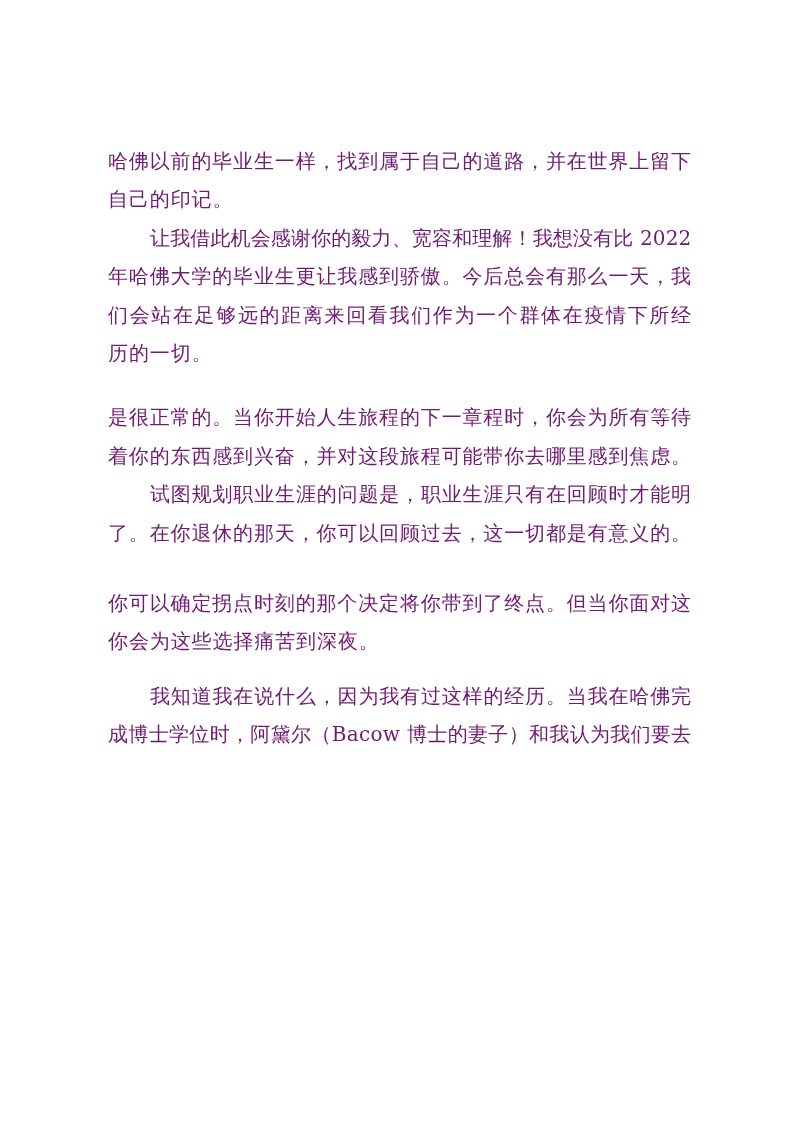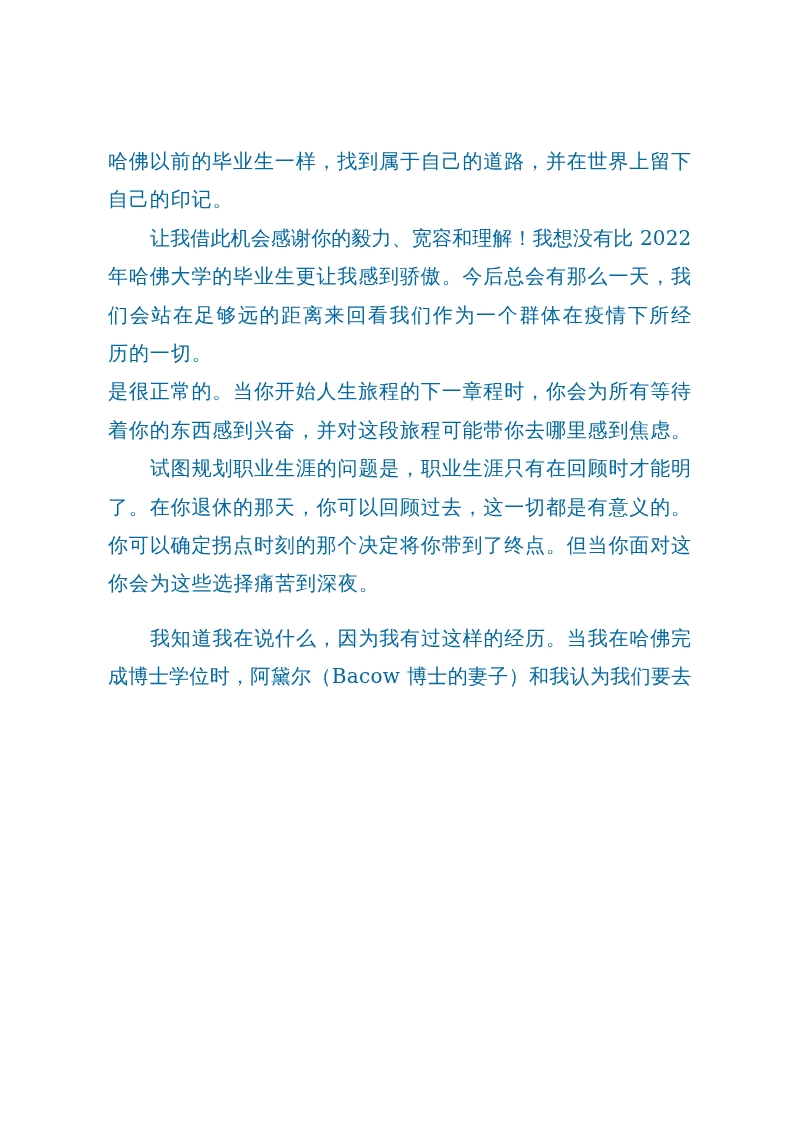--- a/index.html
+++ b/index.html
@@ -22,21 +22,21 @@
     background: #ffffff;
   }
   .content {
     position: absolute;
     left: 108px;
     top: 142px;
     width: 583px;
     font-family: "DejaVu Serif", "Liberation Serif", serif;
     font-size: 20px;
     line-height: 38.4px;
-    color: #0369a1;
+    color: #701a75;
   }
   .para {
     margin: 0;
     padding: 0;
     text-align: justify;
     text-justify: inter-character;
     letter-spacing: 0.6px;
   }
   .line {
     display: block;
@@ -61,29 +61,29 @@
     </div>
 
     <div class="para">
       <span class="line" style="padding-left: 42px; white-space: nowrap; display: block; letter-spacing: 0.142857px;">让我借此机会感谢你的毅力、宽容和理解！我想没有比 2022</span>
       <span class="line" style="white-space: nowrap; display: block; letter-spacing: 0.851852px;">年哈佛大学的毕业生更让我感到骄傲。今后总会有那么一天，我</span>
       <span class="line" style="white-space: nowrap; display: block; letter-spacing: 1.65385px;">们会站在足够远的距离来回看我们作为一个群体在疫情下所经</span>
       <span class="line last" style="white-space: nowrap; display: block; letter-spacing: 0.9px;">历的一切。</span>
     </div>
 
     <div class="para">
-      <span class="line" style="white-space: nowrap; display: block; letter-spacing: 0.851852px;">是很正常的。当你开始人生旅程的下一章程时，你会为所有等待</span>
+      <span class="line" style="white-space: nowrap; display: block; letter-spacing: 0.851852px; margin-top: 26px;">是很正常的。当你开始人生旅程的下一章程时，你会为所有等待</span>
       <span class="line" style="white-space: nowrap; display: block; letter-spacing: 0.851852px;">着你的东西感到兴奋，并对这段旅程可能带你去哪里感到焦虑。</span>
     </div>
 
 
     <div class="para">
       <span class="line" style="padding-left: 42px; white-space: nowrap; display: block; letter-spacing: 0.84px;">试图规划职业生涯的问题是，职业生涯只有在回顾时才能明</span>
       <span class="line" style="white-space: nowrap; display: block; letter-spacing: 0.851852px;">了。在你退休的那天，你可以回顾过去，这一切都是有意义的。</span>
-      <span class="line" style="white-space: nowrap; display: block; letter-spacing: 0.851852px;">你可以确定拐点时刻的那个决定将你带到了终点。但当你面对这</span>
+      <span class="line" style="white-space: nowrap; display: block; letter-spacing: 0.851852px; margin-top: 32px;">你可以确定拐点时刻的那个决定将你带到了终点。但当你面对这</span>
       <span class="line last" style="white-space: nowrap; display: block; letter-spacing: 0.9px;">你会为这些选择痛苦到深夜。</span>
     </div>
 
     <div class="para">
       <span class="line" style="padding-left: 42px; white-space: nowrap; display: block; letter-spacing: 0.84px; margin-top: 16px;">我知道我在说什么，因为我有过这样的经历。当我在哈佛完</span>
       <span class="line" style="white-space: nowrap; display: block; letter-spacing: 0.333333px;">成博士学位时，阿黛尔（Bacow 博士的妻子）和我认为我们要去</span>
     </div>
 
   </div>
 </div>

